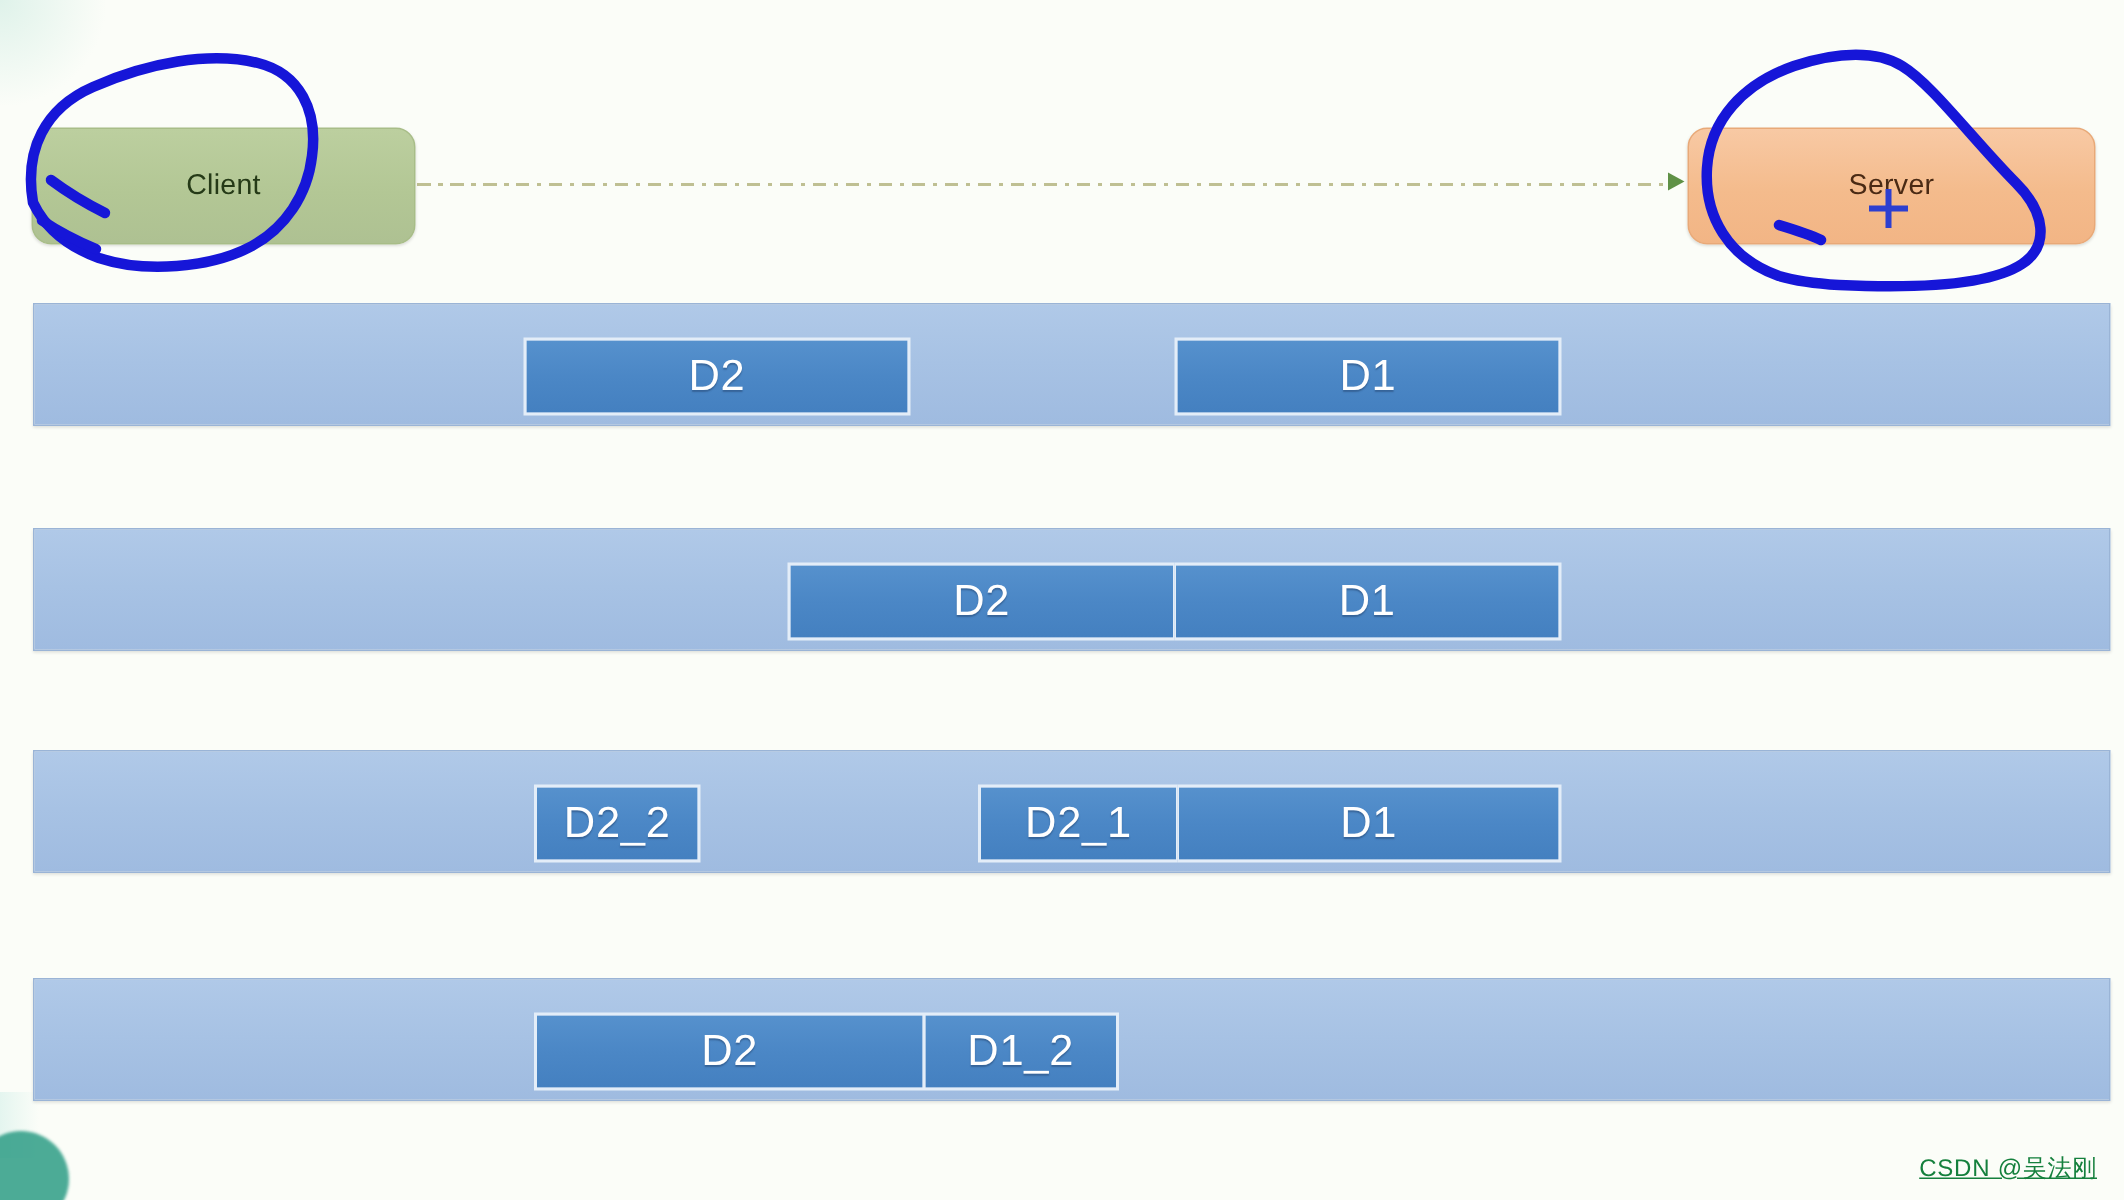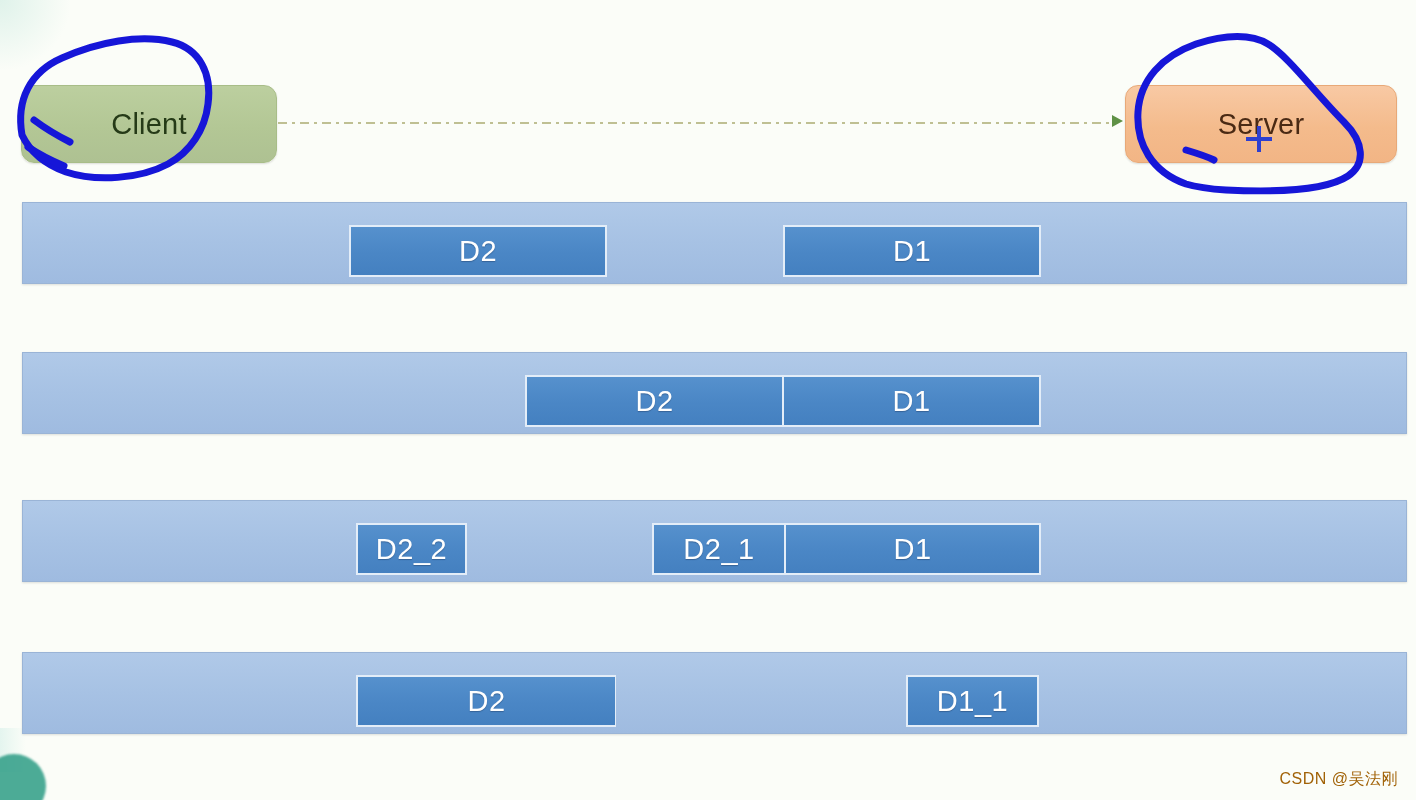--- a/index.html
+++ b/index.html
@@ -42,21 +42,21 @@
     background: linear-gradient(to right, #e4f5ef 0%, rgba(228,245,239,0) 100%);
   }
 
   
   .node {
     position: absolute;
     border-radius: 13px;
     display: flex;
     align-items: center;
     justify-content: center;
-    font-size: 29px;
+    font-size: 19px;
     letter-spacing: .2px;
     box-shadow: 0 1px 2px rgba(0,0,0,.13);
   }
   .node.client {
     left: 21px; top: 85px;
     width: 254px; height: 76px;
     background: linear-gradient(to bottom, #bccf9f 0%, #b3c795 55%, #aec192 100%);
     border: 1px solid #a8bd88;
     color: #253a17;
   }
@@ -165,22 +165,23 @@
     letter-spacing: 7px;
     white-space: nowrap;
     user-select: none;
   }
 
   
   .credit {
     position: absolute;
     right: 18px; bottom: 10px;
     font-size: 16px;
-    color: #a16207;
+    color: #15803d;
     letter-spacing: .5px;
+    text-decoration: underline;
   }
 </style>
 </head>
 <body>
 
 <div id="stage">
 
   <div class="corner-tint-tl"></div>
   <div class="corner-tint-bl2"></div>
   <div class="corner-tint-bl"></div>
@@ -207,21 +208,21 @@
   </div>
 
   <div class="row r3">
     <div class="pkt" style="left:333px;width:111px;">D2_2</div>
     <div class="pkt joined-right" style="left:629px;width:133px;">D2_1</div>
     <div class="pkt joined-left" style="left:762px;width:256px;">D1</div>
   </div>
 
   <div class="row r4">
     <div class="pkt joined-right" style="left:333px;width:260px;">D2</div>
-    <div class="pkt" style="left:883px;width:133px;">D1_1</div>
+    <div class="pkt joined-left" style="left:593px;width:130px;">D1_2</div>
   </div>
 
   <div class="bg-watermark"></div>
 
   <svg class="ink" viewBox="0 0 1416 800" xmlns="http://www.w3.org/2000/svg">
 
     <path d="M22 135 C 16 100, 30 72, 62 58 C 98 42, 140 34, 172 42
              C 200 49, 212 74, 208 104 C 205 130, 190 152, 168 164
              C 140 179, 96 182, 66 172 C 44 164, 30 152, 22 135 Z" fill="none" stroke="#1616d8" stroke-width="7" stroke-linecap="round" stroke-linejoin="round"></path>
 

